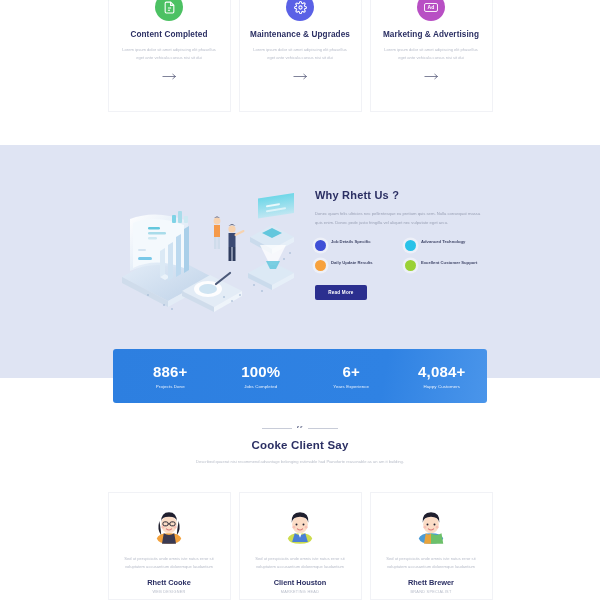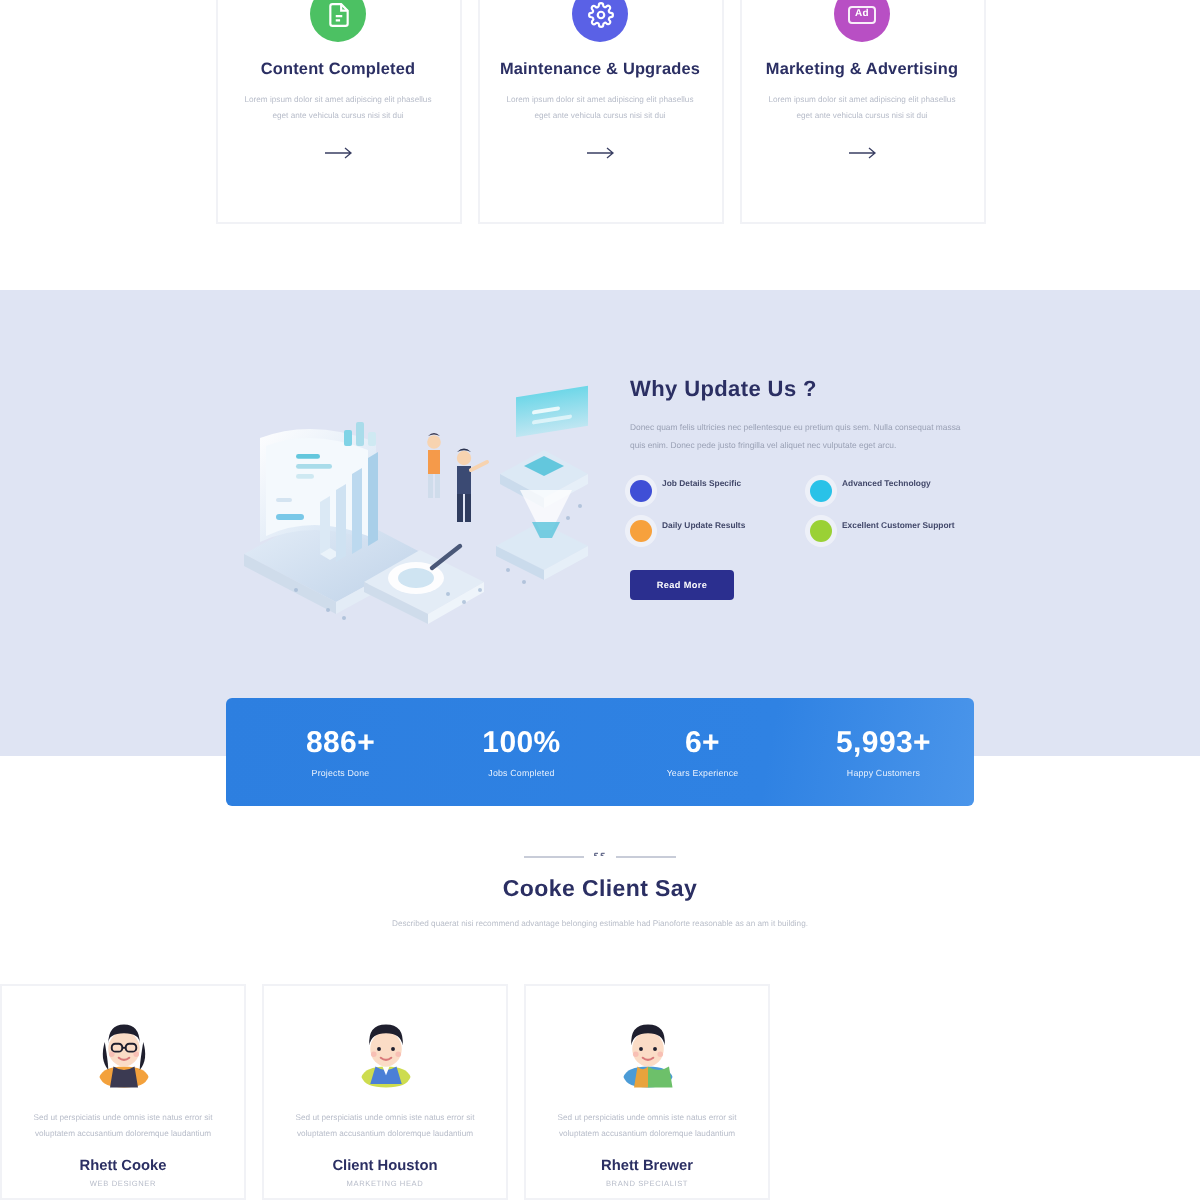--- a/index.html
+++ b/index.html
@@ -91,21 +91,21 @@
   .ornament { display: flex; align-items: center; justify-content: center; gap: 4px; }
   .ornament .bar { width: 30px; height: 1px; background: #c8ccd8; }
   .ornament svg { width: 8px; height: 8px; display: block; color: #6b7190; }
   .testi-title {
     margin-top: 7px; font-size: 11.5px; font-weight: bold; color: #2b2f63; letter-spacing: .2px;
   }
   .testi-sub { margin-top: 7px; font-size: 4.1px; line-height: 1.95; color: #b9bec9; }
 
   .testi-row {
     position: absolute; top: 492px; left: 0; width: 600px;
-    display: flex; gap: 8px;
+    display: flex; justify-content: center; gap: 8px;
   }
   .testi-card {
     width: 123px; height: 108px; border: 1px solid #f1f2f6; background: #fff;
     display: flex; flex-direction: column; align-items: center; padding-top: 14px;
   }
   .avatar { width: 42px; height: 42px; }
   .avatar svg { width: 100%; height: 100%; display: block; }
   .testi-text {
     margin-top: 6px; width: 92px; text-align: center;
     font-size: 4.1px; line-height: 1.9; color: #b7bcc9;
@@ -257,21 +257,21 @@
             <circle cx="180" cy="74" r="1"></circle>
           <circle cx="186" cy="68" r="1"></circle>
             <circle cx="60" cy="120" r="1"></circle>
           <circle cx="68" cy="124" r="1"></circle>
             <circle cx="44" cy="110" r="1"></circle>
         </g>
       </svg>
     </div>
 
     <div class="why-copy">
-      <div class="why-title">Why Update Us ?</div>
+      <div class="why-title">Why Rhett Us ?</div>
       <div class="why-text">Donec quam felis ultricies nec pellentesque eu pretium quis sem. Nulla consequat massa quis enim. Donec pede justo fringilla vel aliquet nec vulputate eget arcu.</div>
 
       <div class="why-feats">
         <div class="feat">
           <span class="feat-dot" style="background:#3f4fd6"></span>
           <span class="feat-label">Job Details Specific</span>
         </div>
         <div class="feat">
           <span class="feat-dot" style="background:#29c2e8"></span>
           <span class="feat-label">Advanced Technology</span>
@@ -297,21 +297,21 @@
     </div>
     <div class="stat">
       <div class="stat-value">100%</div>
       <div class="stat-label">Jobs Completed</div>
     </div>
     <div class="stat">
       <div class="stat-value">6+</div>
       <div class="stat-label">Years Experience</div>
     </div>
     <div class="stat">
-      <div class="stat-value">5,993+</div>
+      <div class="stat-value">4,084+</div>
       <div class="stat-label">Happy Customers</div>
     </div>
   </div>
 
   <div class="testi-head">
     <div class="ornament">
       <span class="bar"></span>
       <svg viewBox="0 0 24 24" fill="currentColor">
         <path d="M9 7H5a2 2 0 0 0-2 2v3h4v-2H5V9h4zM19 7h-4a2 2 0 0 0-2 2v3h4v-2h-2V9h4z"></path>
       </svg>

